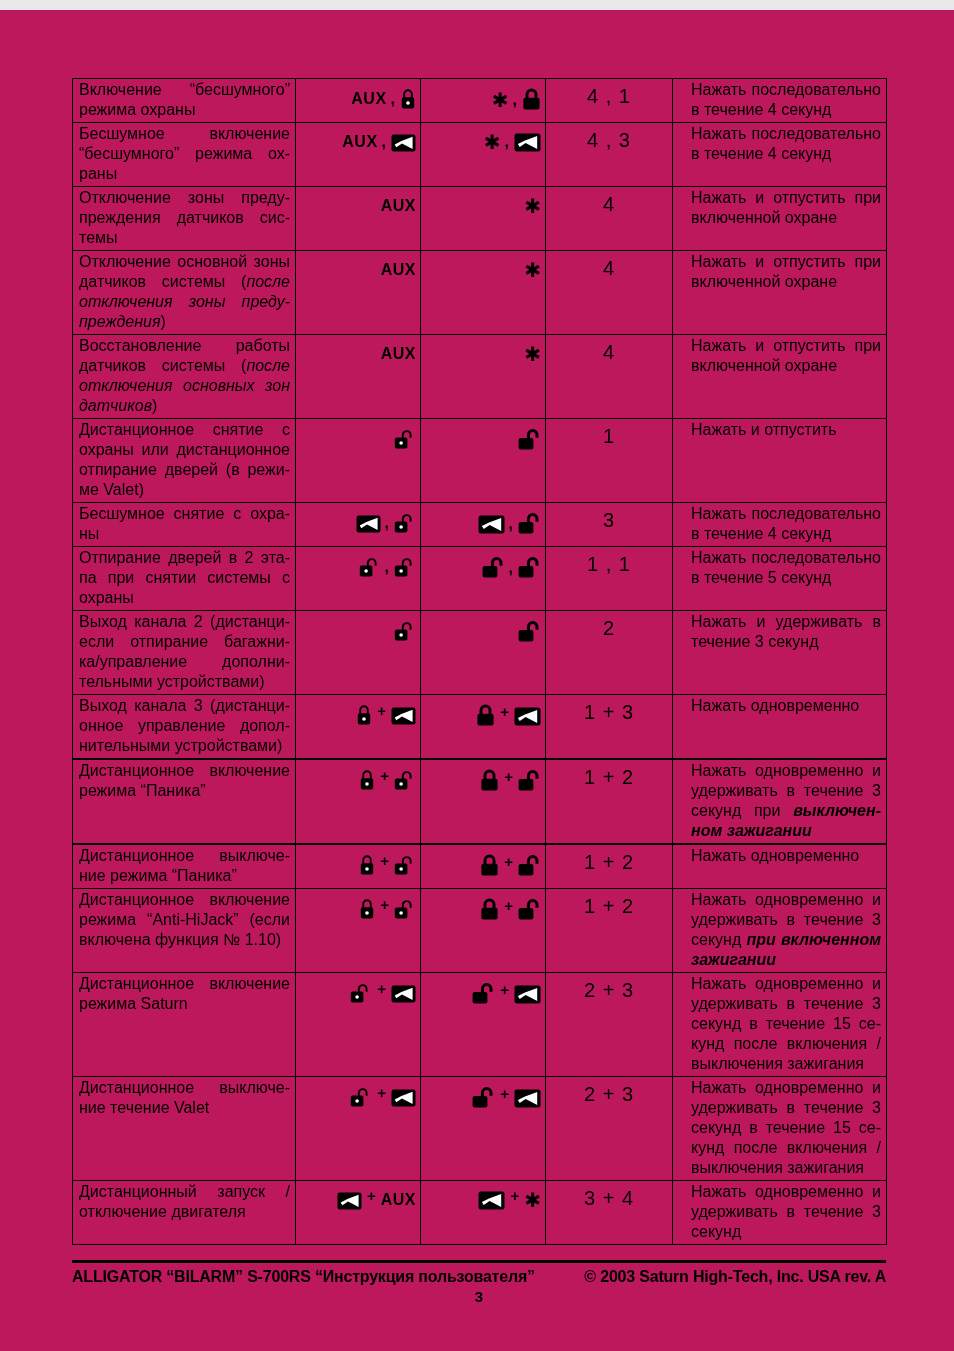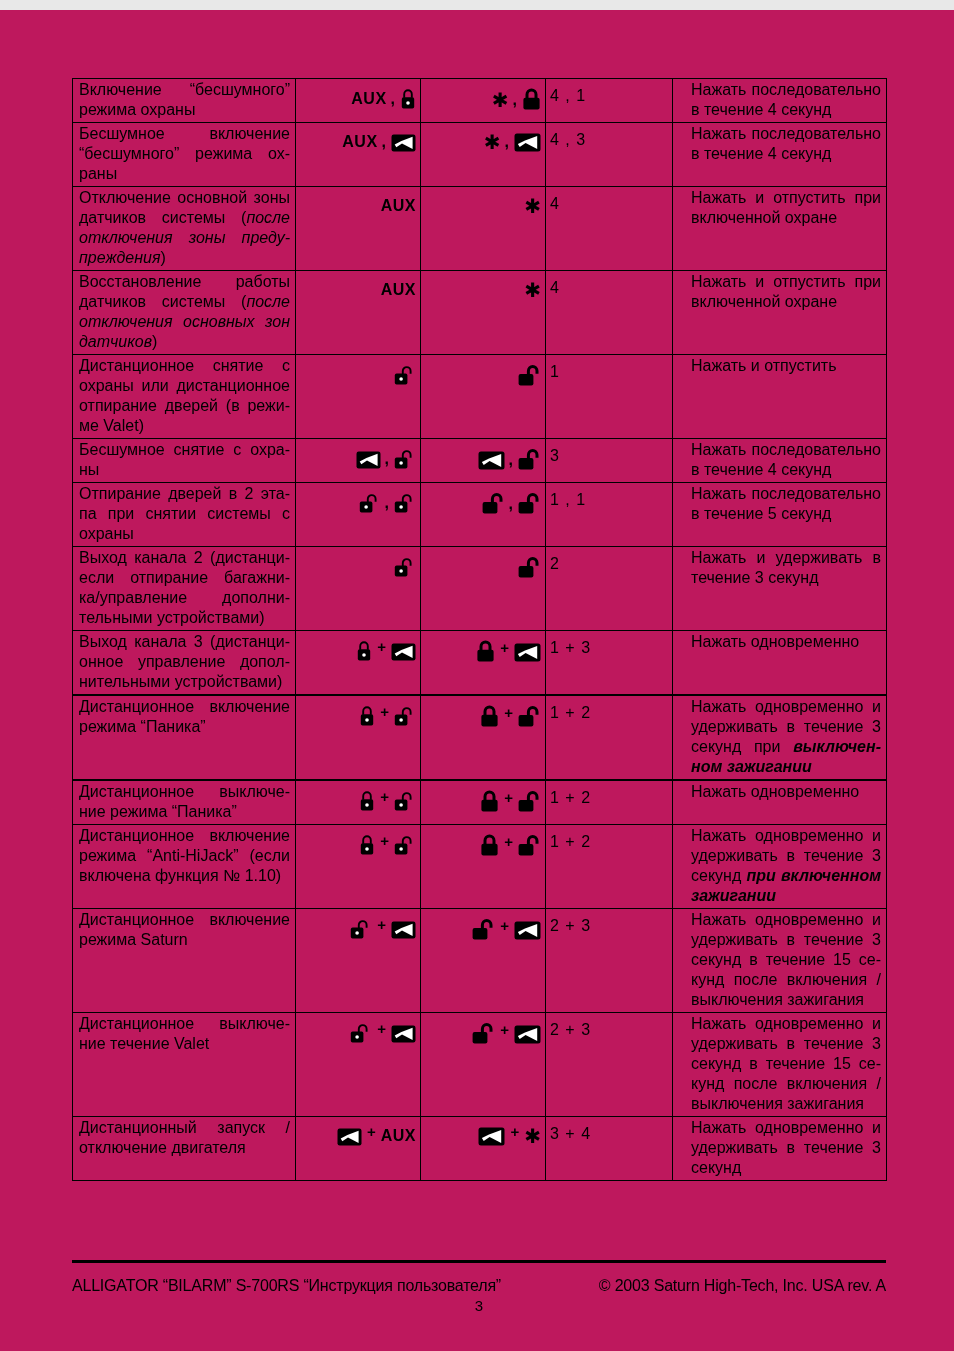--- a/index.html
+++ b/index.html
@@ -13,32 +13,32 @@
   }
   col.c1{width:223px}col.c2{width:125px}col.c3{width:125px}col.c4{width:127px}col.c5{width:214px}
   td{
     border:1px solid #000;vertical-align:top;
     font-size:16px;line-height:20px;padding:1px 4px 2px 4px;
   }
   tr.thick-top td{border-top-width:2px;}
   td.c-func{padding:1px 5px 2px 6px;}
   td.c-act{padding:1px 5px 2px 18px;}
   td.c-btn{text-align:right;padding-top:9px;white-space:nowrap;}
-  td.c-seq{padding-top:7px;font-size:16px;letter-spacing:1px;}
+  td.c-seq{text-align:center;padding-top:7px;font-size:20px;letter-spacing:1px;}
   .tl{text-align:left;}
   .just{text-align:justify;text-align-last:justify;}
   .aux{font-weight:bold;font-size:16px;letter-spacing:0.5px;}
   .star{font-weight:bold;font-size:20px;line-height:18px;font-family:"DejaVu Sans",sans-serif;vertical-align:-2px;}
   .comma{font-weight:bold;margin:0 5px 0 4px;}
   .plus{font-weight:bold;font-size:15px;margin:0 5px;position:relative;top:-4px;}
   .ic{vertical-align:bottom;}
   .footer{
     position:absolute;left:72px;width:814px;top:1250px;
-    border-top:3px solid #000;padding-top:14px;
-    font-weight:normal;font-size:16px;letter-spacing:-0.2px;
+    border-top:3px solid #000;padding-top:5px;
+    font-weight:bold;font-size:16px;letter-spacing:-0.2px;
   }
   .footer-row{display:flex;justify-content:space-between;}
   .footer-page{text-align:center;font-size:15px;margin-top:2px;letter-spacing:0;}
   i{font-style:italic;}
   b i, i b{font-weight:bold;}
 </style>
 </head>
 <body>
 
 <div class="page">
@@ -87,20 +87,34 @@
               <path d="M23.2 3 L23.2 15.9 L11.6 10.1 L5.7 13.9 L3.9 11 L11 7.4 Z" fill="#fff"></path>
             </svg></td>
           <td class="c-seq">4 , 3</td>
           <td class="c-act">
             <div class="tl just">Нажать последовательно</div>
             <div class="tl">в течение 4 секунд</div>
           </td>
         </tr>
         <tr>
           <td class="c-func">
+            <div class="tl just">Отключение зоны преду-</div>
+            <div class="tl just">преждения датчиков сис-</div>
+            <div class="tl">темы</div>
+          </td>
+          <td class="c-btn"><span class="aux">AUX</span></td>
+          <td class="c-btn"><span class="star">✱</span></td>
+          <td class="c-seq">4</td>
+          <td class="c-act">
+            <div class="tl just">Нажать и отпустить при</div>
+            <div class="tl">включенной охране</div>
+          </td>
+        </tr>
+        <tr>
+          <td class="c-func">
             <div class="tl just">Отключение основной зоны</div>
             <div class="tl just">датчиков системы (<i>после</i></div>
             <div class="tl just"><i>отключения зоны преду-</i></div>
             <div class="tl"><i>преждения</i>)</div>
           </td>
           <td class="c-btn"><span class="aux">AUX</span></td>
           <td class="c-btn"><span class="star">✱</span></td>
           <td class="c-seq">4</td>
           <td class="c-act">
             <div class="tl just">Нажать и отпустить при</div>

